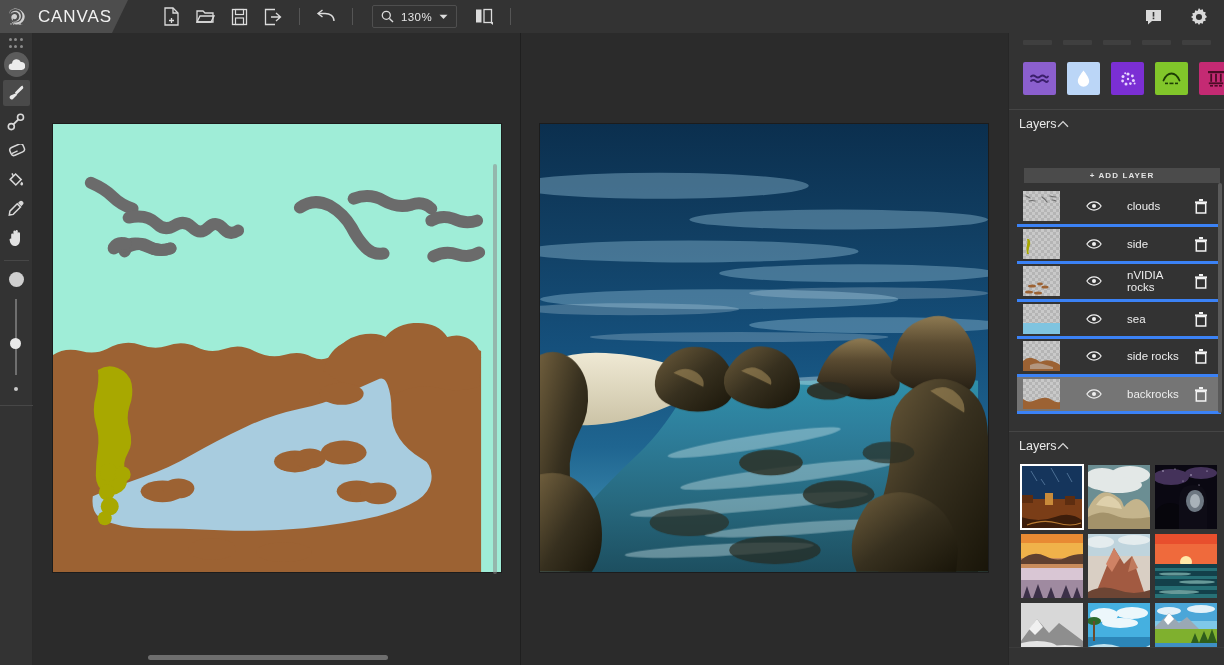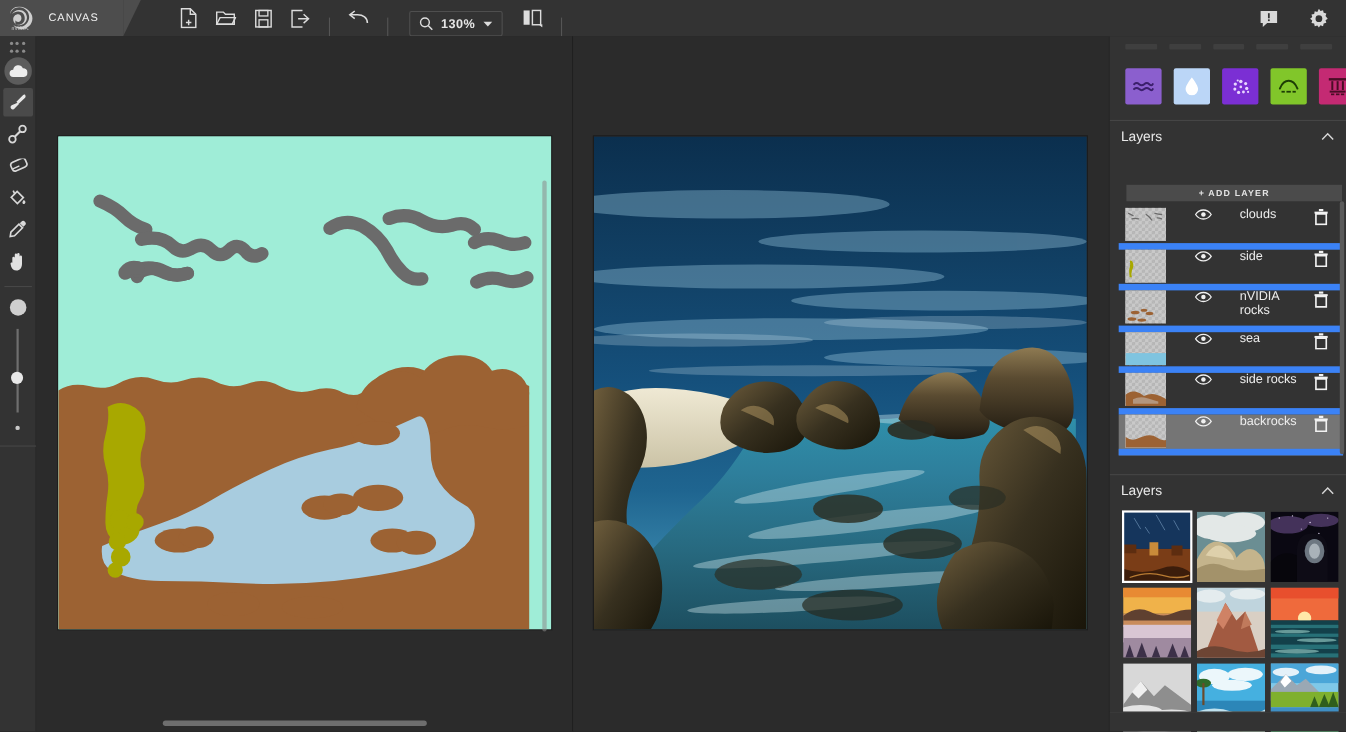--- a/index.html
+++ b/index.html
@@ -21,23 +21,23 @@
     background: #4d4d4d; display: flex; align-items: center; gap: 9px;
     padding-left: 9px;
   }
   .brand-tab:after {
     content: ""; position: absolute; right: -16px; top: 0;
     border-left: 16px solid #4d4d4d;
     border-bottom: 33px solid transparent;
   }
   .nv-logo { width: 26px; height: 22px; display: block; }
   .brand-name {
-    color: #f2f2f2; font-size: 10px; letter-spacing: .9px; font-weight: 400;
-  }
-  .tb-tools { display: flex; align-items: flex-end; margin-left: 42px; gap: 0; font-weight: bold; }
+    color: #f2f2f2; font-size: 17px; letter-spacing: .9px; font-weight: 400;
+  }
+  .tb-tools { display: flex; align-items: center; margin-left: 42px; gap: 0; }
   .tb-btn {
     width: 34px; height: 33px; display: flex; align-items: center; justify-content: center;
   }
   .tb-btn svg { display: block; }
   .tb-sep { width: 1px; height: 17px; background: #555; margin: 0 9px; }
   .zoombox {
     display: flex; align-items: center; gap: 7px;
     border: 1px solid #4f4f4f; border-radius: 2px;
     height: 23px; padding: 0 8px; margin-left: 10px; background: #333;
   }
@@ -115,37 +115,37 @@
   .mat-row {
     position: absolute; left: 14px; top: 29px;
     display: flex; gap: 11px;
   }
   .swatch {
     width: 33px; height: 33px; border-radius: 2px;
     display: flex; align-items: center; justify-content: center;
   }
   .sec-head {
     position: absolute; left: 0; width: 216px; height: 28px;
-    display: flex; align-items: center; justify-content: space-between;
+    display: flex; align-items: center; 
     padding: 0 12px 0 10px;
     border-top: 1px solid #454545;
   }
   .sec-title { color: #e9e9e9; font-size: 12.5px; }
   .chev { width: 12px; height: 8px; }
   .layers-head { top: 76px; }
   .addlayer {
     position: absolute; left: 15px; top: 135px; width: 196px; height: 15px;
     background: #4b4b4b; color: #e3e3e3; font-size: 8px; letter-spacing: 1.1px;
     display: flex; align-items: center; justify-content: center; font-weight: 700;
   }
   .layer-list { position: absolute; left: 8px; top: 156px; width: 208px; }
   .layer {
     position: relative; height: 37.5px; width: 204px;
-    display: flex; align-items: flex-start; gap: 15px;
-    border-bottom: 6px solid #3b82f6;
+    display: flex; align-items: center; gap: 15px;
+    border-bottom: 3px solid #3b82f6;
   }
   .layer.active { background: #757575; }
   .layer-thumb {
     width: 37px; height: 30px; margin-left: 6px; flex: none;
     background-image:
       linear-gradient(45deg, #b5b5b5 25%, transparent 25%, transparent 75%, #b5b5b5 75%),
       linear-gradient(45deg, #b5b5b5 25%, #c9c9c9 25%, #c9c9c9 75%, #b5b5b5 75%);
     background-size: 6px 6px; background-position: 0 0, 3px 3px;
     position: relative; overflow: hidden;
   }

